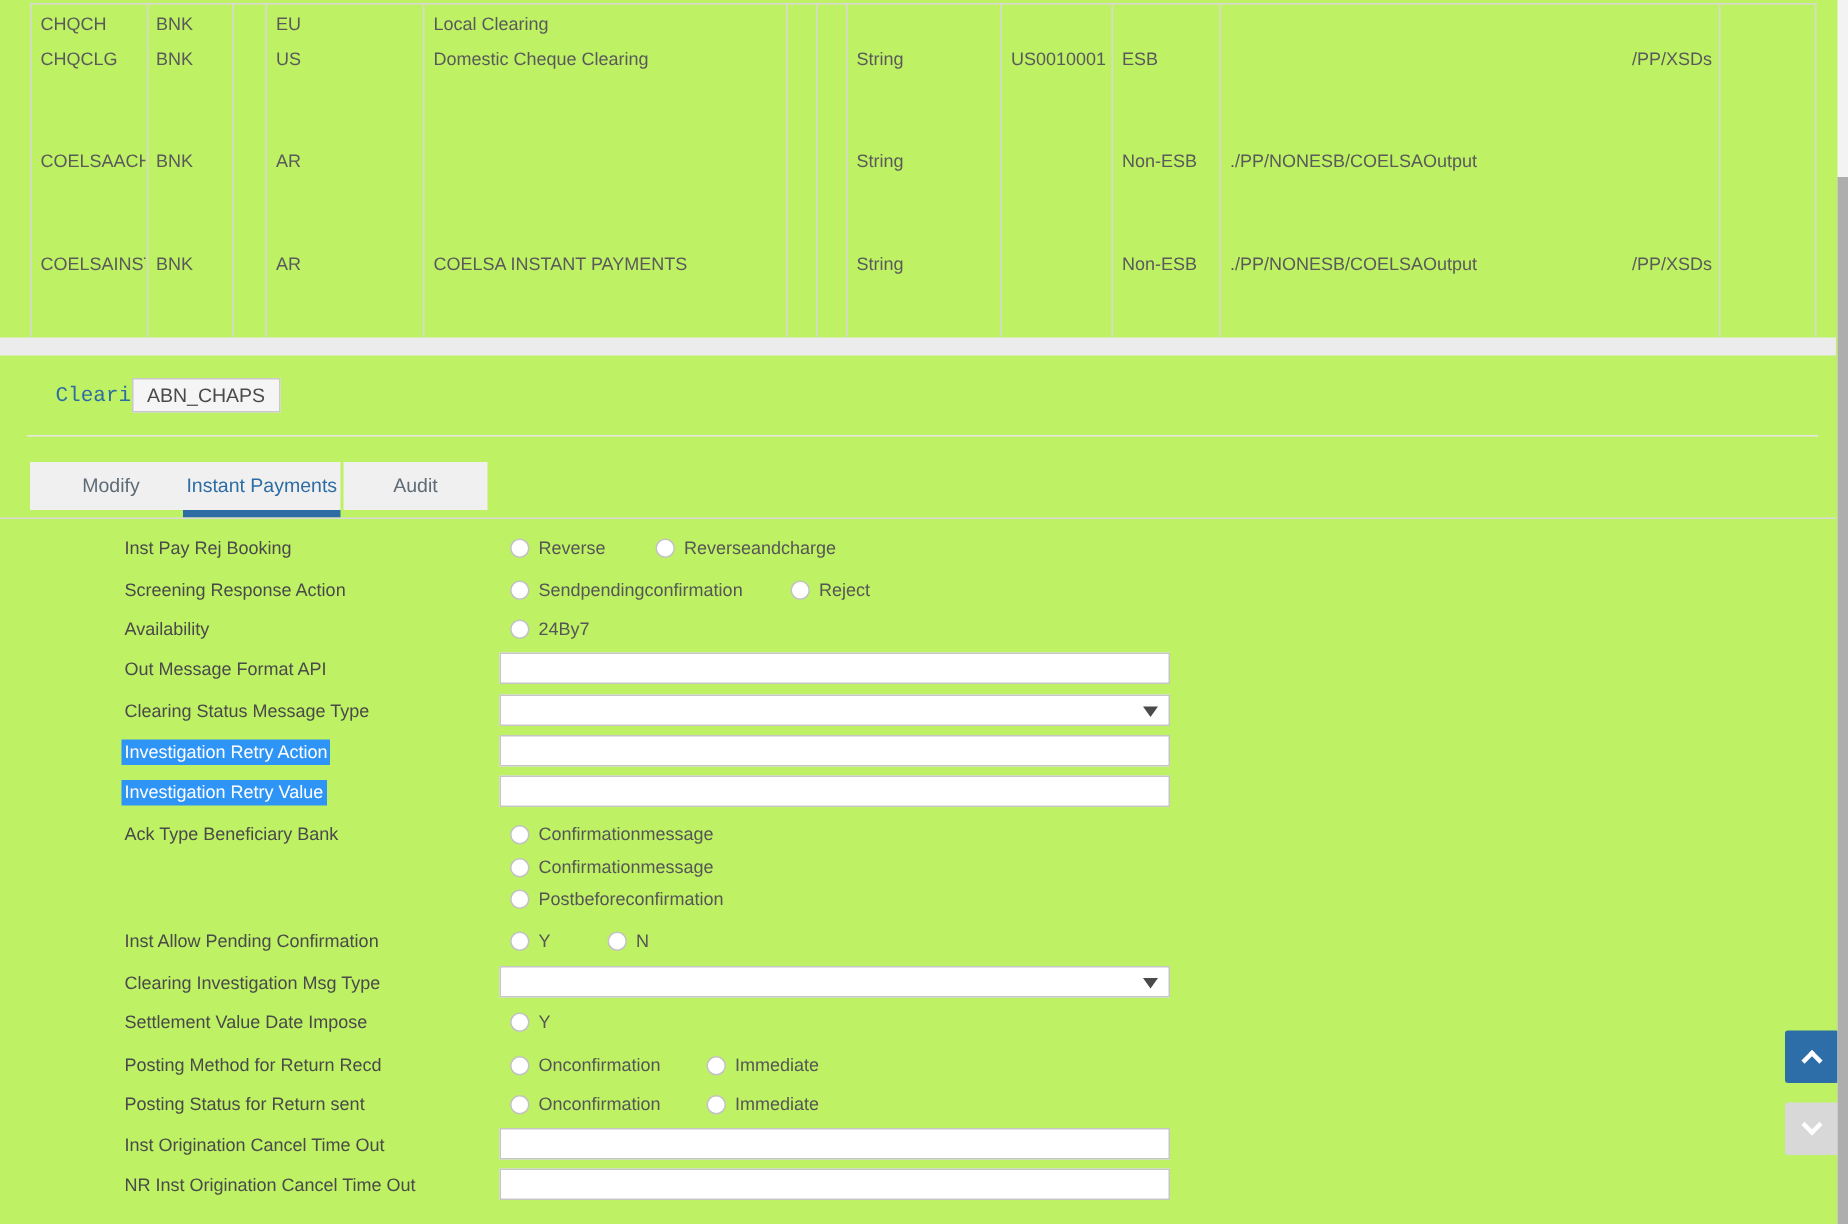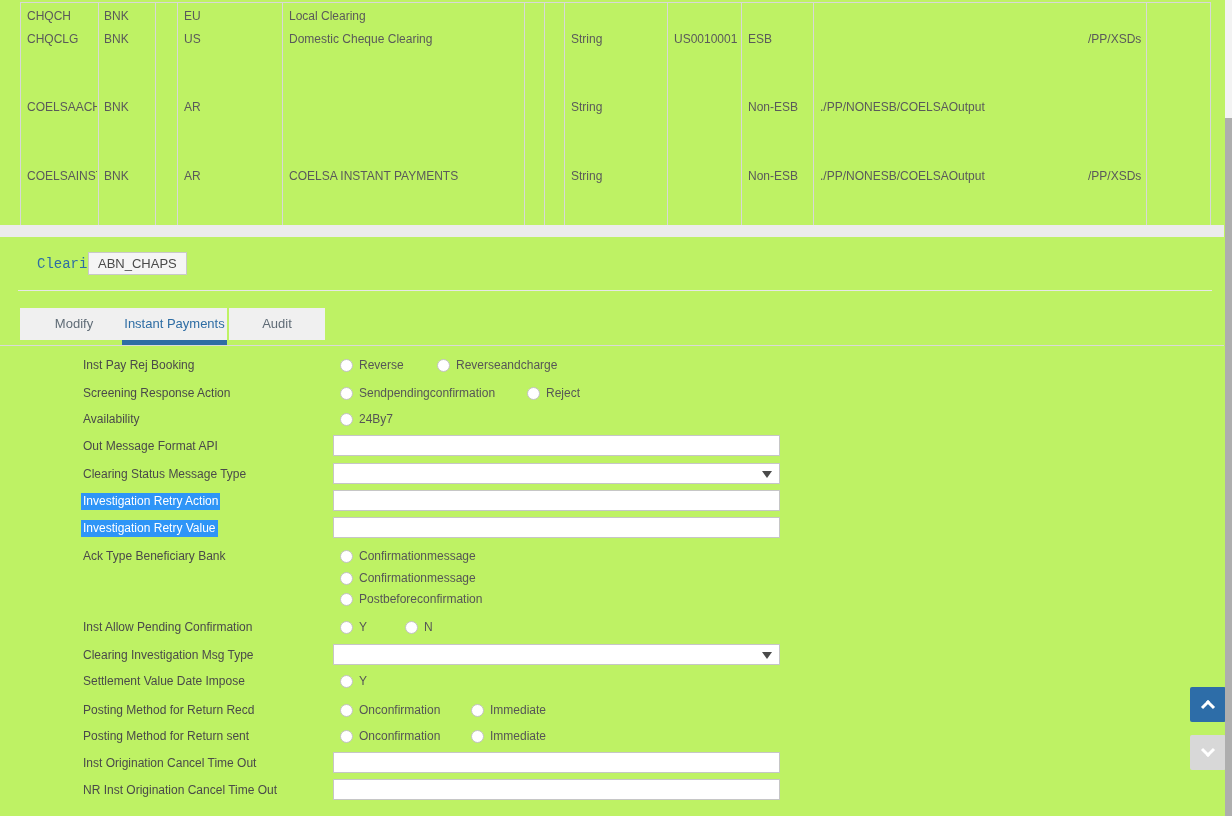--- a/index.html
+++ b/index.html
@@ -205,21 +205,21 @@
   <div class="flabel" style="top:701px">Posting Method for Return Recd</div>
   <span class="radio-opt" style="left:340px;top:701px">
     <span class="rc"></span>
     <span class="rl">Onconfirmation</span>
   </span>
   <span class="radio-opt" style="left:471px;top:701px">
     <span class="rc"></span>
     <span class="rl">Immediate</span>
   </span>
 
-  <div class="flabel" style="top:727px">Posting Method for Return sent</div>
+  <div class="flabel" style="top:727px">Posting Status for Return sent</div>
   <span class="radio-opt" style="left:340px;top:727px">
     <span class="rc"></span>
     <span class="rl">Onconfirmation</span>
   </span>
   <span class="radio-opt" style="left:471px;top:727px">
     <span class="rc"></span>
     <span class="rl">Immediate</span>
   </span>
 
   <div class="flabel" style="top:754px">Inst Origination Cancel Time Out</div>

